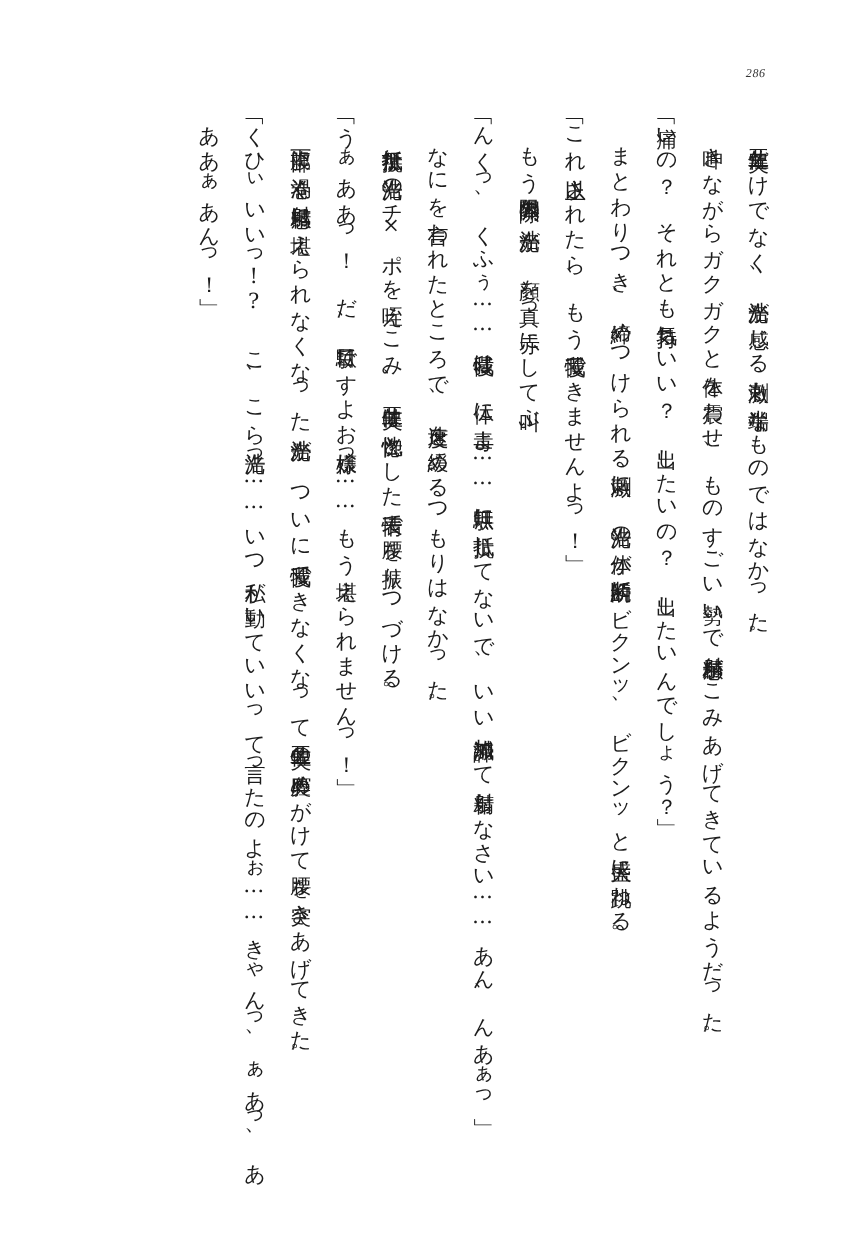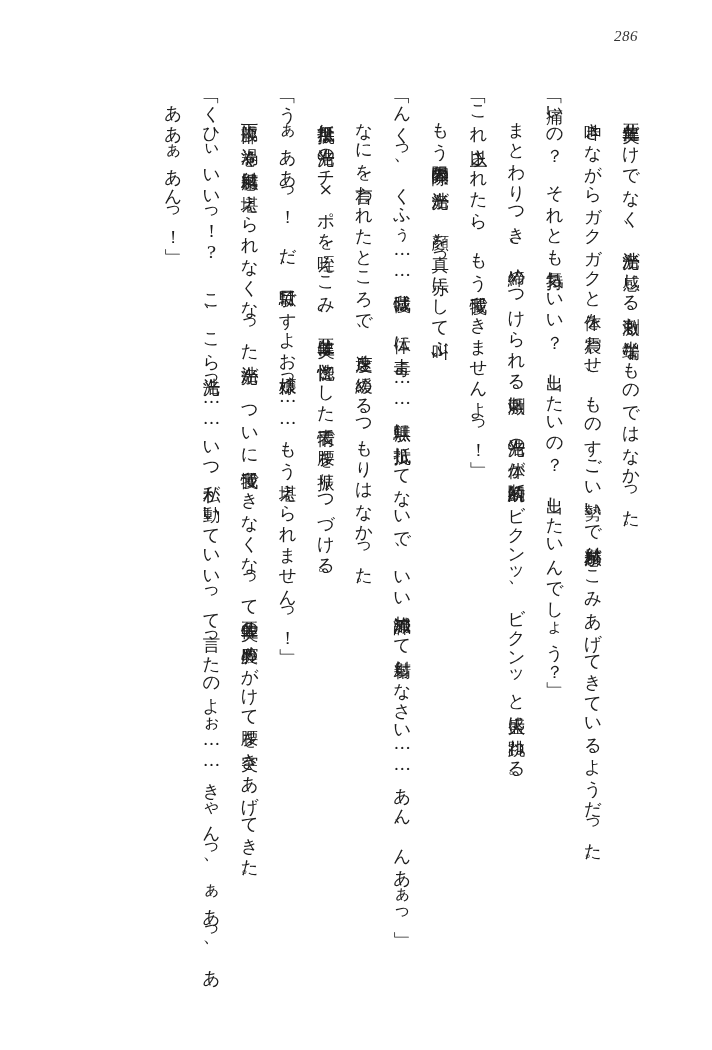--- a/index.html
+++ b/index.html
@@ -16,25 +16,25 @@
     position: relative;
   }
   .page {
     position: relative;
     width: 712px;
     height: 1050px;
     box-sizing: border-box;
   }
   .page-number {
     position: absolute;
-    top: 28px;
+    top: 56px;
     right: 74px;
     font-family: "Liberation Serif", "DejaVu Serif", serif;
     font-style: italic;
-    font-size: 15px;
+    font-size: 10px;
     color: #333333;
     letter-spacing: 0.5px;
   }
   .body-text {
     position: absolute;
     top: 92px;
     right: 62px;
     height: 900px;
     width: 560px;
     writing-mode: vertical-rl;

